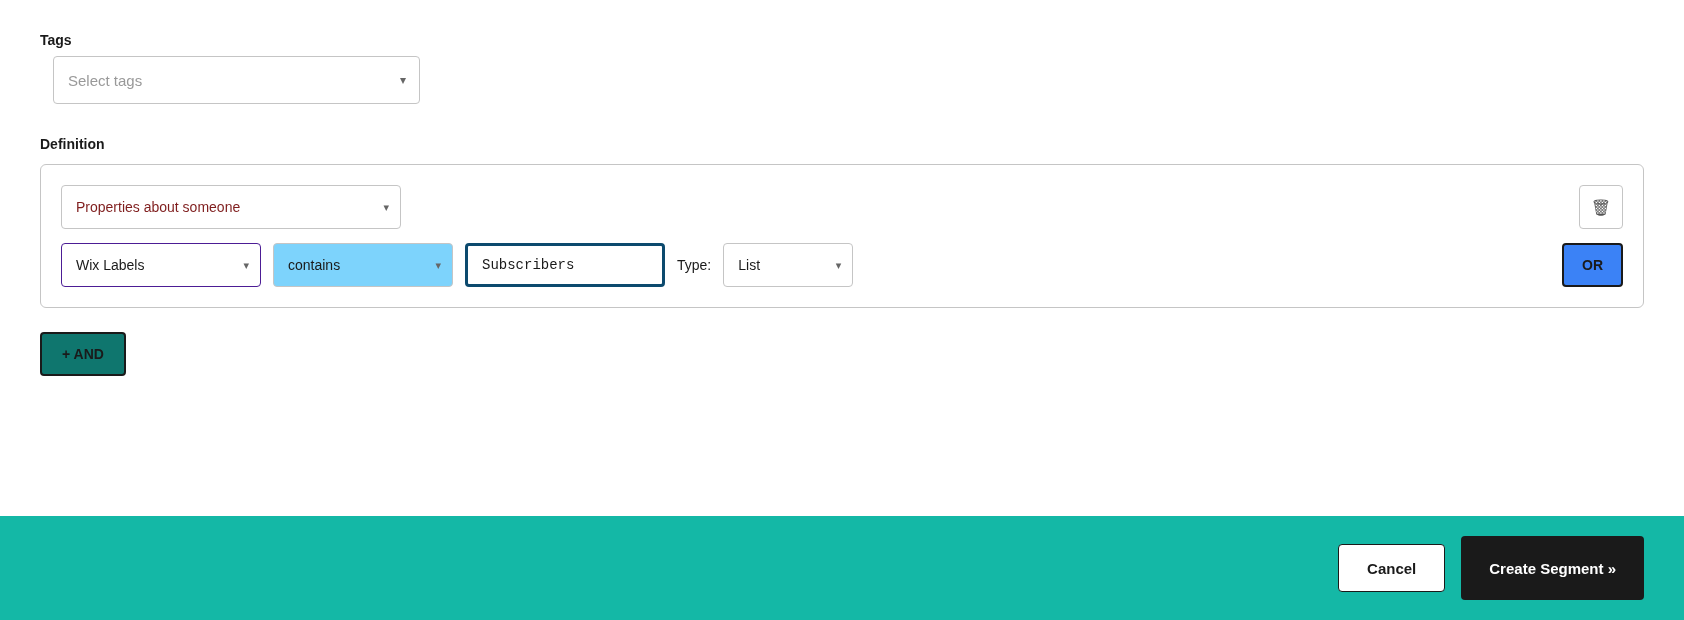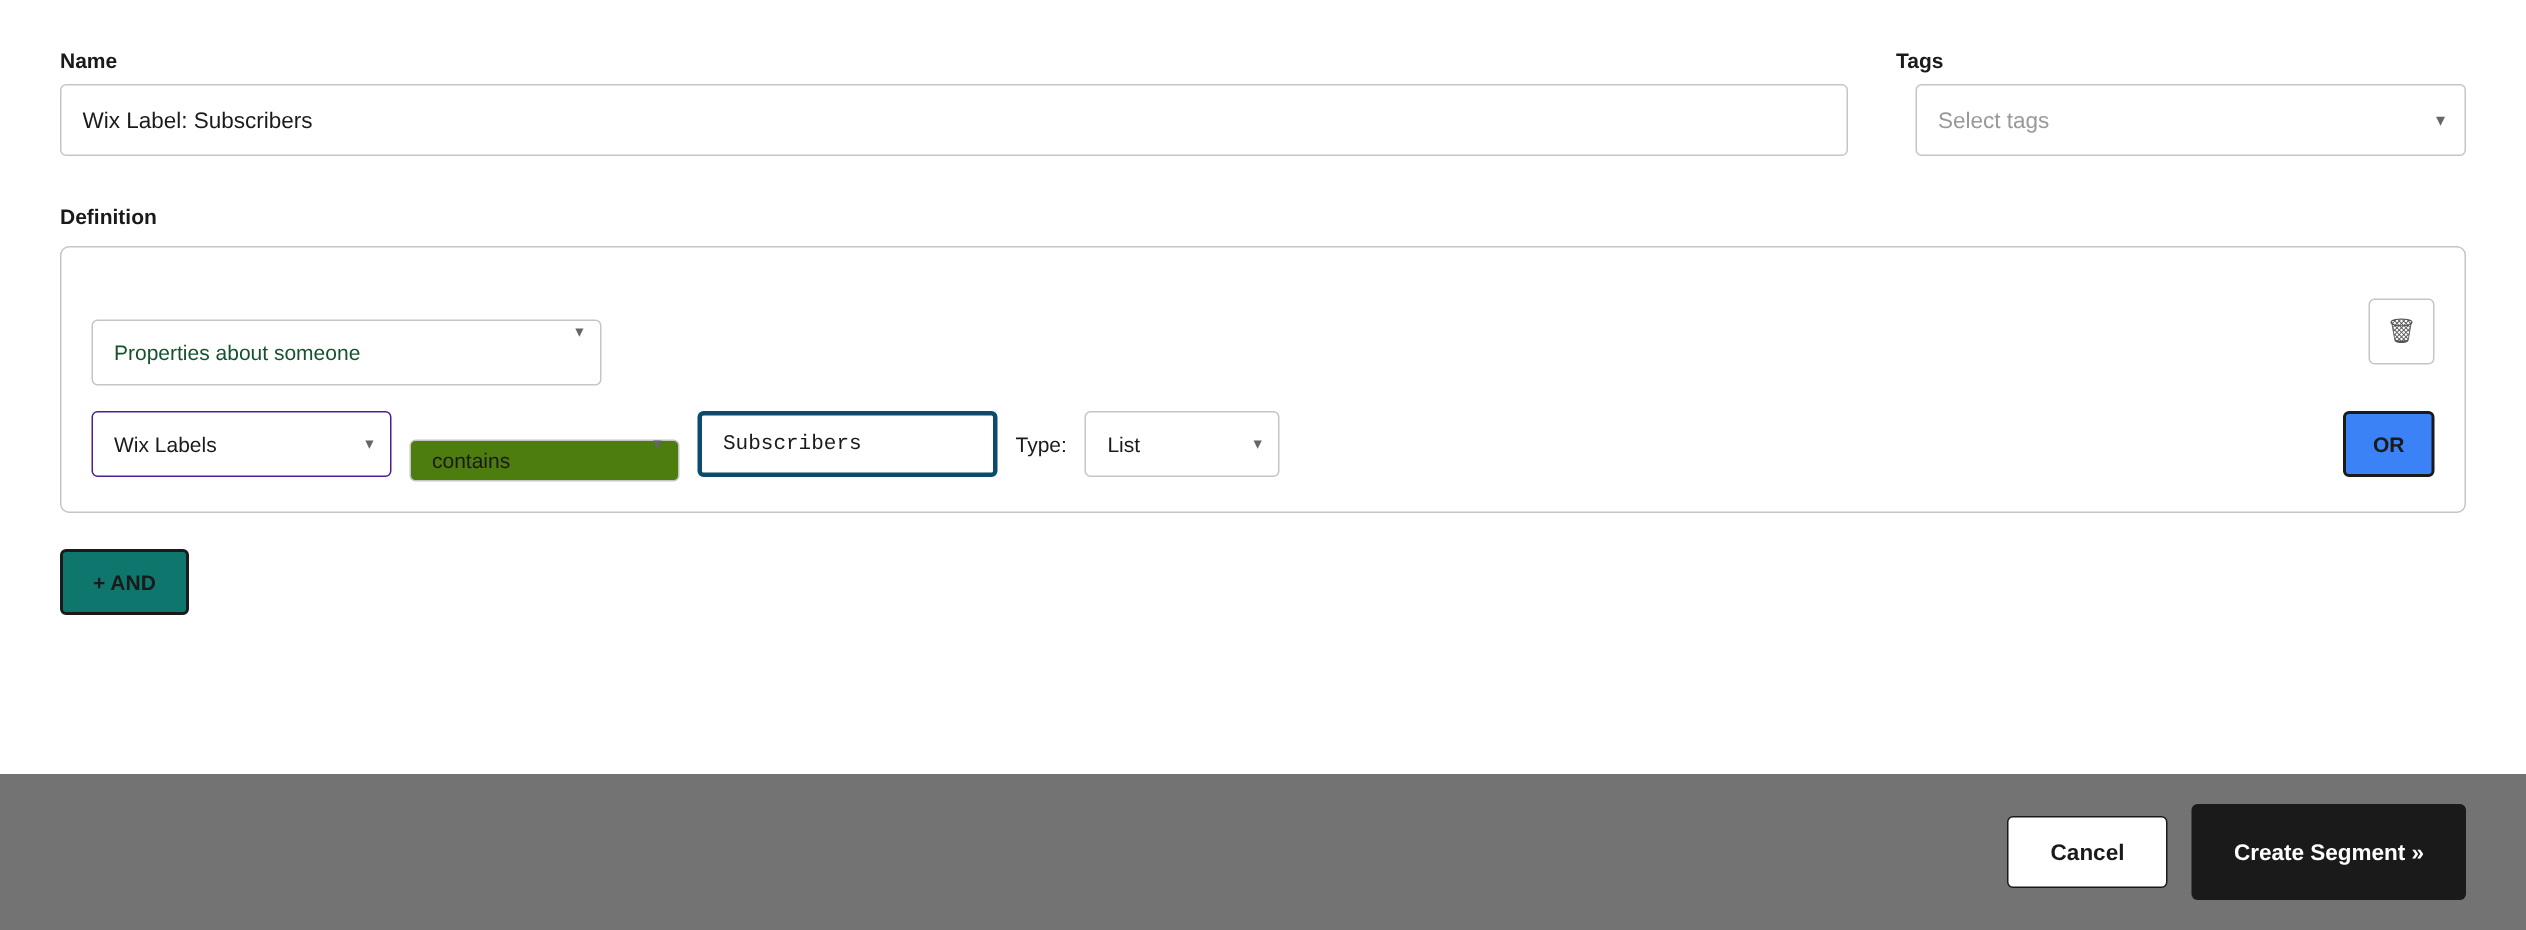--- a/index.html
+++ b/index.html
@@ -130,27 +130,26 @@
       width: 340px;
     }
 
     .prop-select-wrapper select {
       width: 100%;
       height: 44px;
       border: 1px solid #c5c5c5;
       border-radius: 4px;
       padding: 0 36px 0 14px;
       font-size: 14px;
-      color: #14532d;
+      color: #7f1d1d;
       background: #ffffff;
       appearance: none;
       -webkit-appearance: none;
       cursor: pointer;
       outline: none;
-      margin-top: 28px;
     }
 
     .prop-select-wrapper .chevron {
       position: absolute;
       right: 12px;
       top: 50%;
       transform: translateY(-50%);
       pointer-events: none;
       color: #666;
       font-size: 11px;
@@ -186,32 +185,31 @@
       font-size: 11px;
     }
 
     .contains-wrapper {
       position: relative;
       width: 180px;
     }
 
     .contains-wrapper select {
       width: 100%;
-      height: 28px;
+      height: 44px;
       border: 1px solid #c5c5c5;
       border-radius: 4px;
       padding: 0 36px 0 14px;
       font-size: 14px;
       color: #1a1a1a;
-      background: #4d7c0f;
+      background: #7dd3fc;
       appearance: none;
       -webkit-appearance: none;
       cursor: pointer;
       outline: none;
-      margin-top: 22px;
     }
 
     .contains-wrapper .chevron {
       position: absolute;
       right: 12px;
       top: 50%;
       transform: translateY(-50%);
       pointer-events: none;
       color: #666;
       font-size: 11px;
@@ -307,21 +305,21 @@
       cursor: pointer;
       font-size: 14px;
       font-weight: 700;
       color: #1a1a1a;
       display: inline-flex;
       align-items: center;
       gap: 8px;
     }
 
     .footer-bar {
-      background: #737373;
+      background: #14b8a6;
       padding: 20px 40px;
       display: flex;
       align-items: center;
       justify-content: flex-end;
       gap: 16px;
     }
 
     .cancel-btn {
       height: 48px;
       padding: 0 28px;
@@ -348,24 +346,20 @@
       align-items: center;
       gap: 6px;
     }
   </style>
 </head>
 <body>
 
 <div class="main-content">
   
   <div class="top-row">
-    <div class="field-group name-group">
-      <label class="field-label">Name</label>
-      <input type="text" class="text-input" value="Wix Label: Subscribers" style="">
-    </div>
     <div class="field-group tags-group">
       <label class="field-label">Tags</label>
       <div class="select-wrapper">
         <select>
           <option value="">Select tags</option>
         </select>
         <span class="chevron">▾</span>
       </div>
     </div>
   </div>

